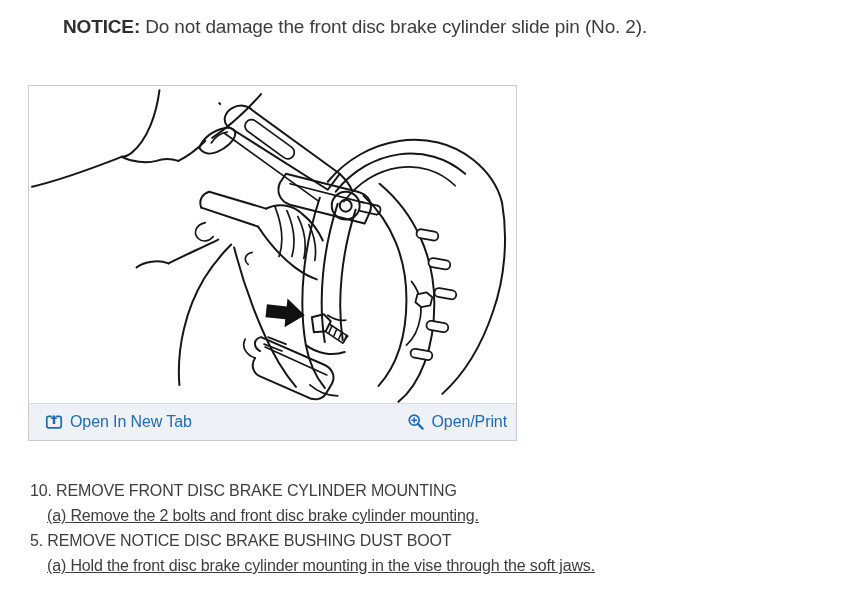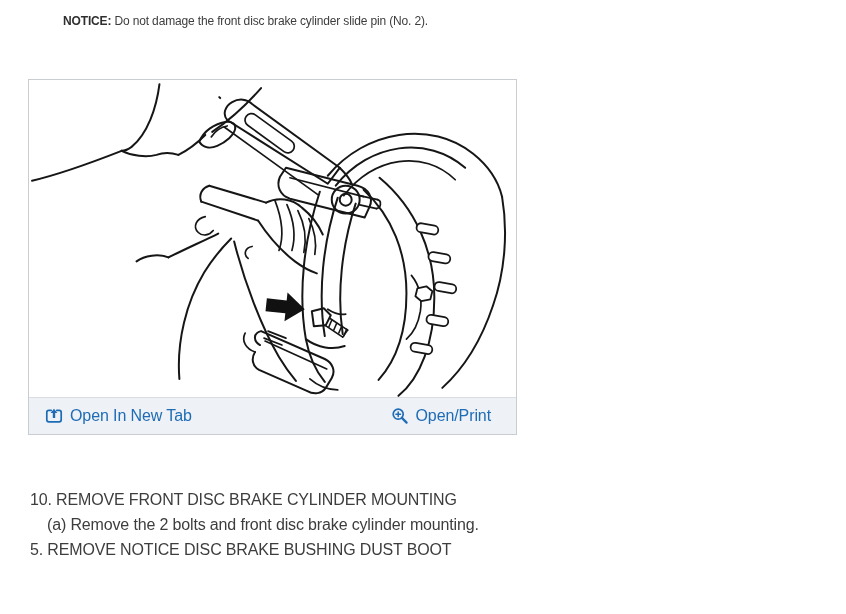--- a/index.html
+++ b/index.html
@@ -4,23 +4,23 @@
 <style>
   * { margin: 0; padding: 0; box-sizing: border-box; }
   html, body {
     width: 846px; height: 614px;
     background: #ffffff;
     font-family: "Liberation Sans", sans-serif;
     color: #3d3d3d;
     overflow: hidden;
   }
   .notice {
-    padding-top: 10px;
+    padding-top: 16px;
     margin-left: 63px;
-    font-size: 12px;
+    font-size: 19px;
     line-height: 22px;
     letter-spacing: -0.15px;
   }
   .notice .notice-label { font-weight: bold; color: #2f2f2f; }
   .figure-box {
     margin: 47px 0 0 28px;
     width: 489px;
     border: 1px solid #c9ccd0;
     background: #ffffff;
   }
@@ -30,40 +30,40 @@
     overflow: hidden;
   }
   .figure-image-area svg { display: block; }
   .figure-toolbar {
     height: 37px;
     background: #eef1f5;
     border-top: 1px solid #d9dce1;
     display: flex;
     align-items: center;
     justify-content: space-between;
-    padding: 0 25px 0 16px;
+    padding: 0 9px 0 16px;
   }
   .toolbar-link {
     display: inline-flex;
     align-items: center;
     gap: 7px;
     color: #1e6cb5;
     font-size: 16px;
     letter-spacing: -0.1px;
     text-decoration: none;
     cursor: pointer;
   }
   .toolbar-link svg { display: block; }
   .steps {
-    margin: 52px 0 0 30px;
+    margin: 37px 0 0 30px;
     font-size: 16px;
     line-height: 25px;
     letter-spacing: -0.15px;
   }
-  .substep-line { padding-left: 17px; }
+  .substep-line { padding-left: 17px; text-decoration: underline; }
 </style>
 </head>
 <body>
 
 <div class="notice">
   <span class="notice-label">NOTICE:</span><span> Do not damage the front disc brake cylinder slide pin (No. 2).</span>
 </div>
 
 <div class="figure-box">
   <div class="figure-image-area">
@@ -176,13 +176,17 @@
     <span>REMOVE FRONT DISC BRAKE CYLINDER MOUNTING</span>
   </div>
   <div class="substep-line">
     <span>(a)</span>
     <span>Remove the 2 bolts and front disc brake cylinder mounting.</span>
   </div>
   <div class="step-line">
     <span>5.</span>
     <span>REMOVE NOTICE DISC BRAKE BUSHING DUST BOOT</span>
   </div>
+  <div class="substep-line">
+    <span>(a)</span>
+    <span>Hold the front disc brake cylinder mounting in the vise through the soft jaws.</span>
+  </div>
 </div>
 
 </body></html>

